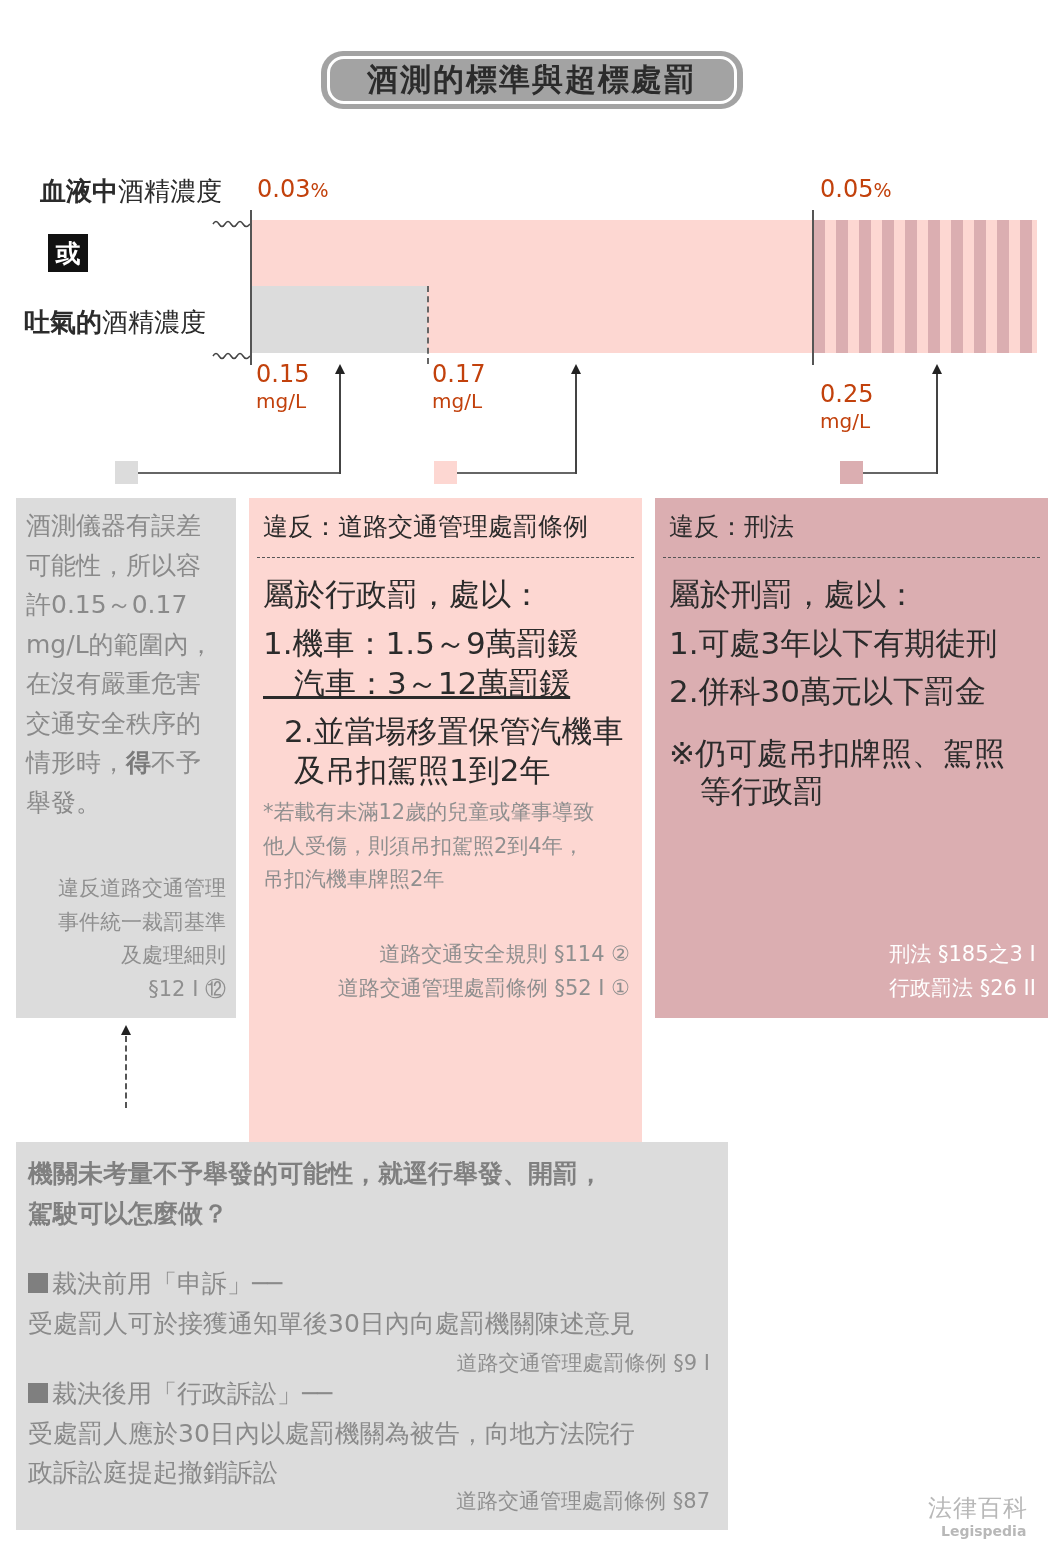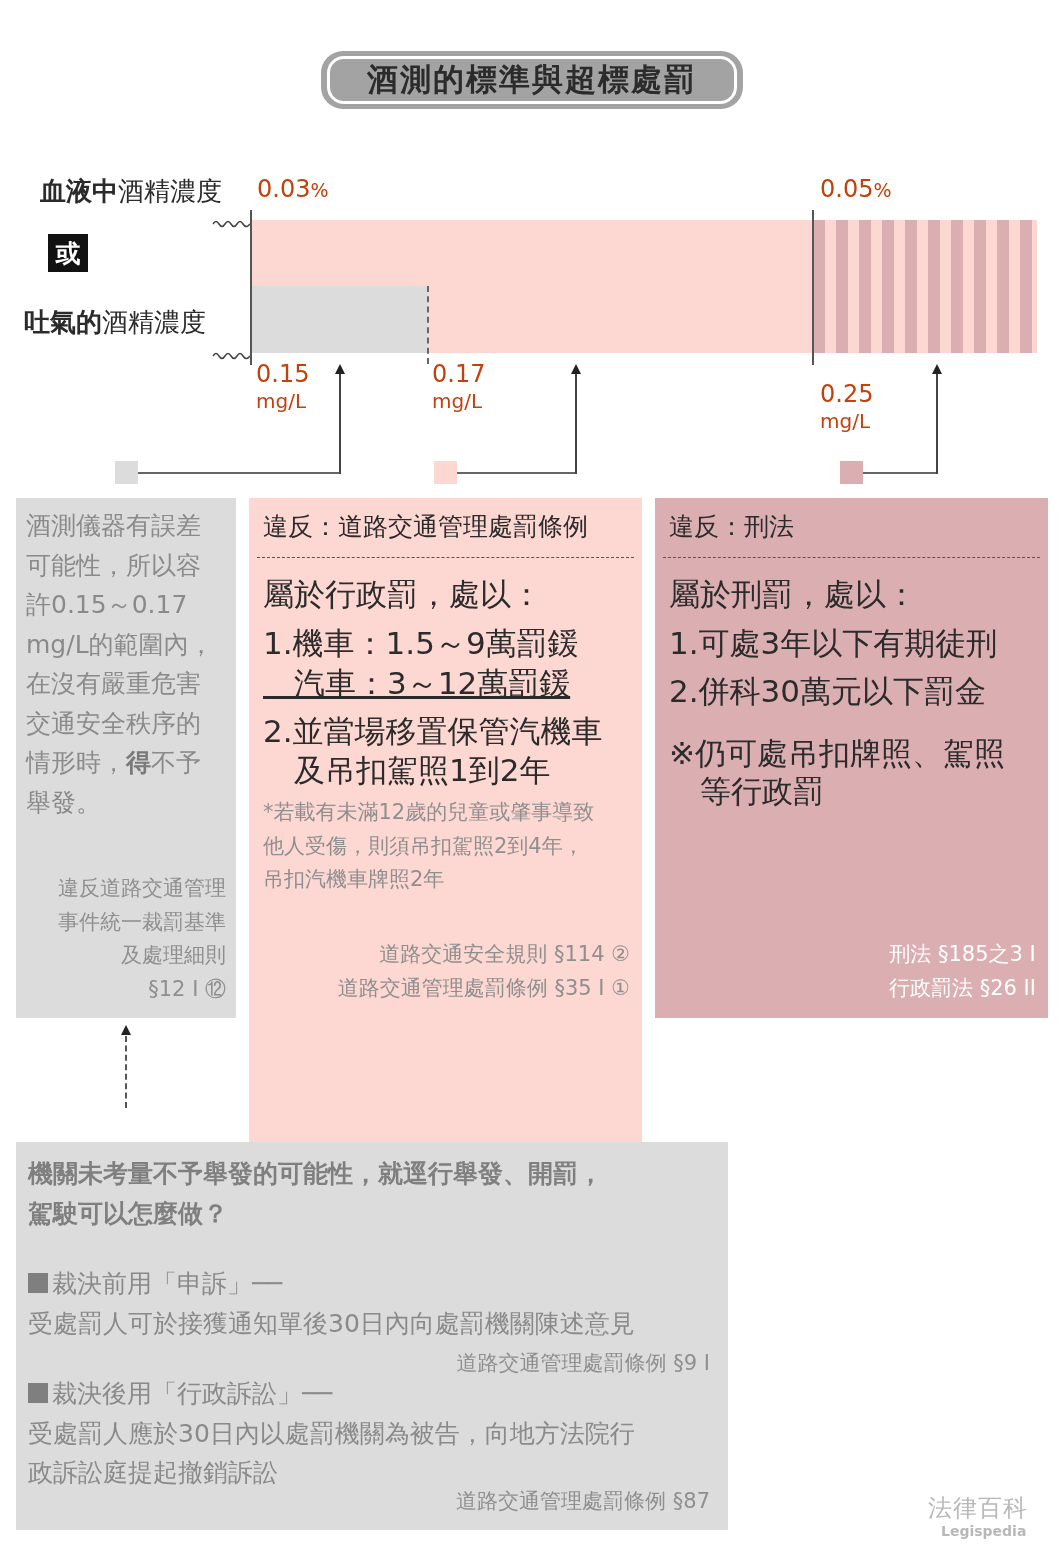--- a/index.html
+++ b/index.html
@@ -163,30 +163,30 @@
     <div>§12 I ⑫</div>
   </div>
 </div>
 
 <div class="panel panel-pink">
   <div class="panel-head">違反：道路交通管理處罰條例</div>
   <div class="panel-divider"></div>
   <div class="panel-line" style="top:76px;">屬於行政罰，處以：</div>
   <div class="panel-line" style="top:125px;">1.機車：1.5～9萬罰鍰</div>
   <div class="panel-line" style="top:165px;text-decoration:underline;">　汽車：3～12萬罰鍰</div>
-  <div class="panel-line" style="top:213px;">2.並當場移置保管汽機車</div>
+  <div class="panel-line" style="top:213px;margin-left:21px;">2.並當場移置保管汽機車</div>
   <div class="panel-line" style="top:252px;">　及吊扣駕照1到2年</div>
   <div class="panel-note">
     <div>*若載有未滿12歲的兒童或肇事導致</div>
     <div> 他人受傷，則須吊扣駕照2到4年，</div>
     <div> 吊扣汽機車牌照2年</div>
   </div>
   <div class="panel-ref">
     <div>道路交通安全規則 §114 ②</div>
-    <div>道路交通管理處罰條例 §35 I ①</div>
+    <div>道路交通管理處罰條例 §52 I ①</div>
   </div>
 </div>
 
 <div class="panel panel-rose">
   <div class="panel-head">違反：刑法</div>
   <div class="panel-divider"></div>
   <div class="panel-line" style="top:76px;">屬於刑罰，處以：</div>
   <div class="panel-line" style="top:125px;">1.可處3年以下有期徒刑</div>
   <div class="panel-line" style="top:173px;">2.併科30萬元以下罰金</div>
   <div class="panel-line" style="top:235px;">※仍可處吊扣牌照、駕照</div>

